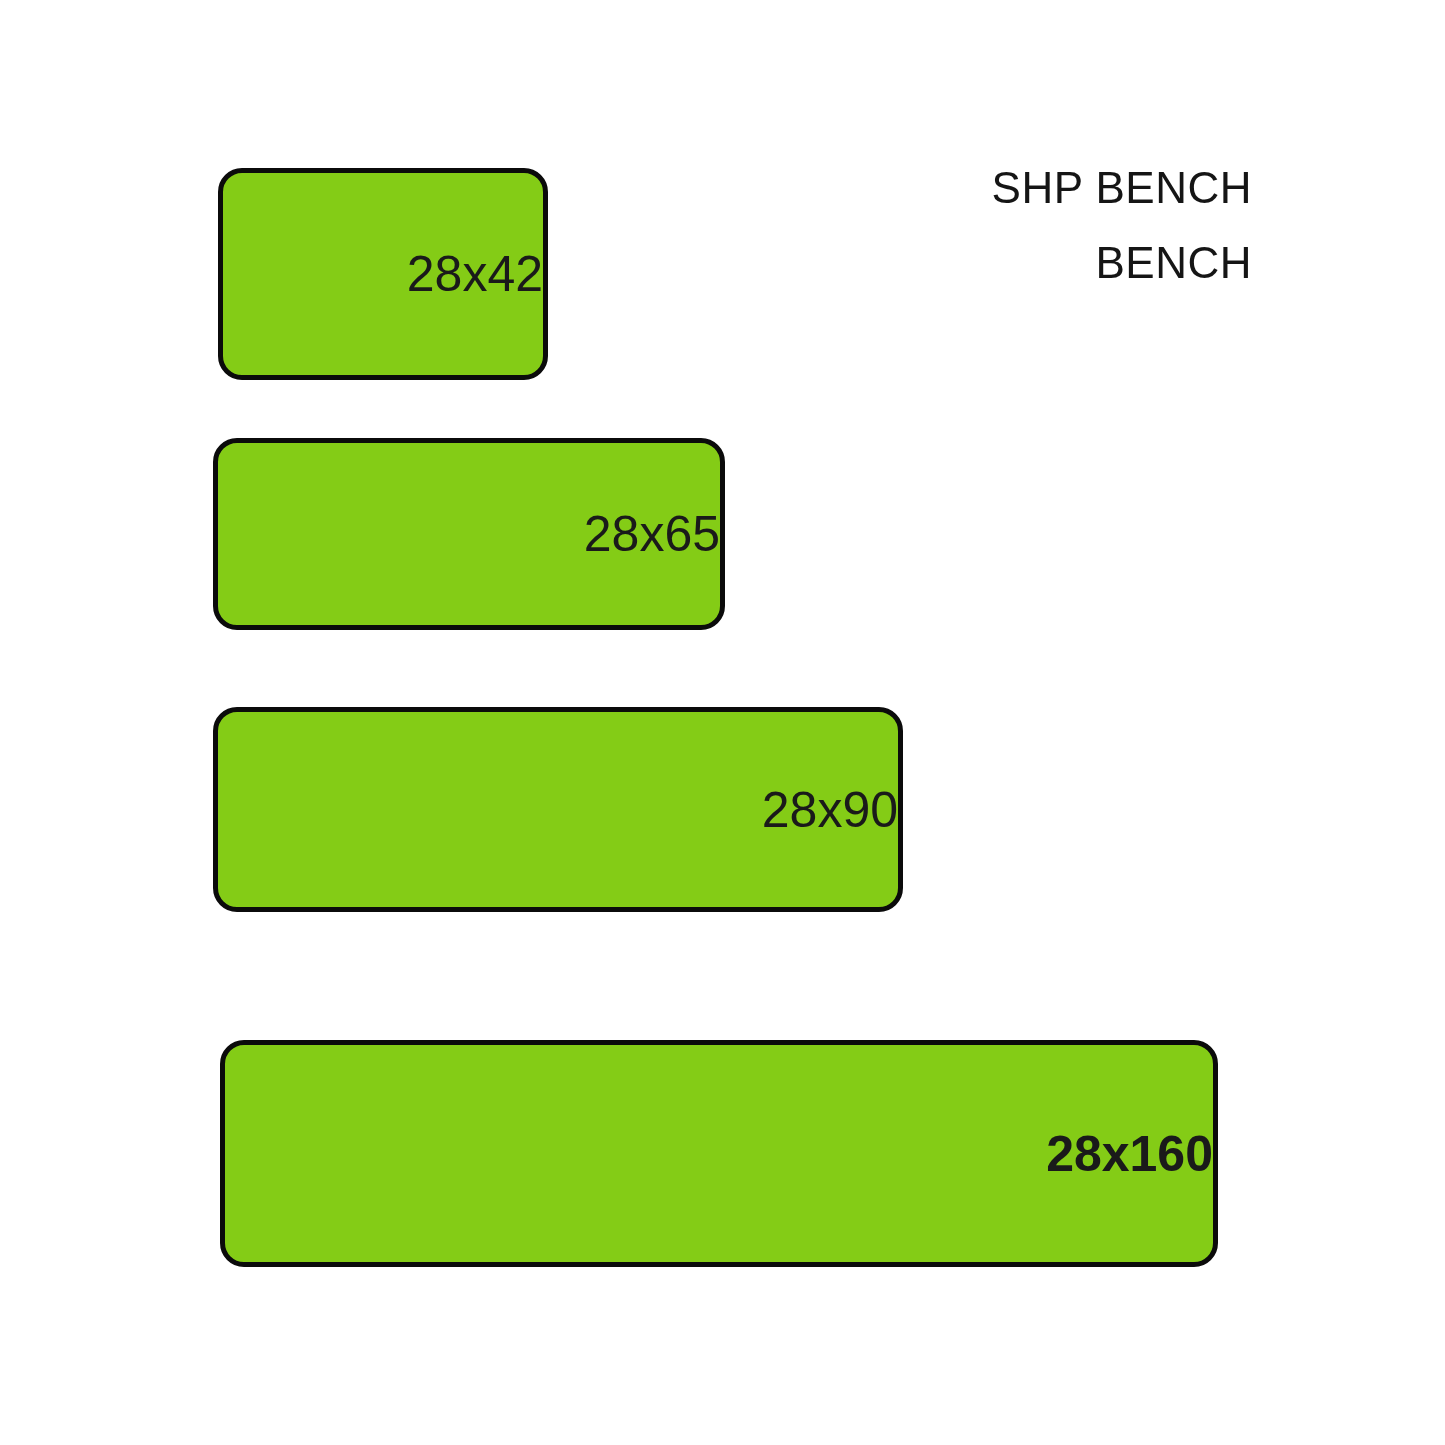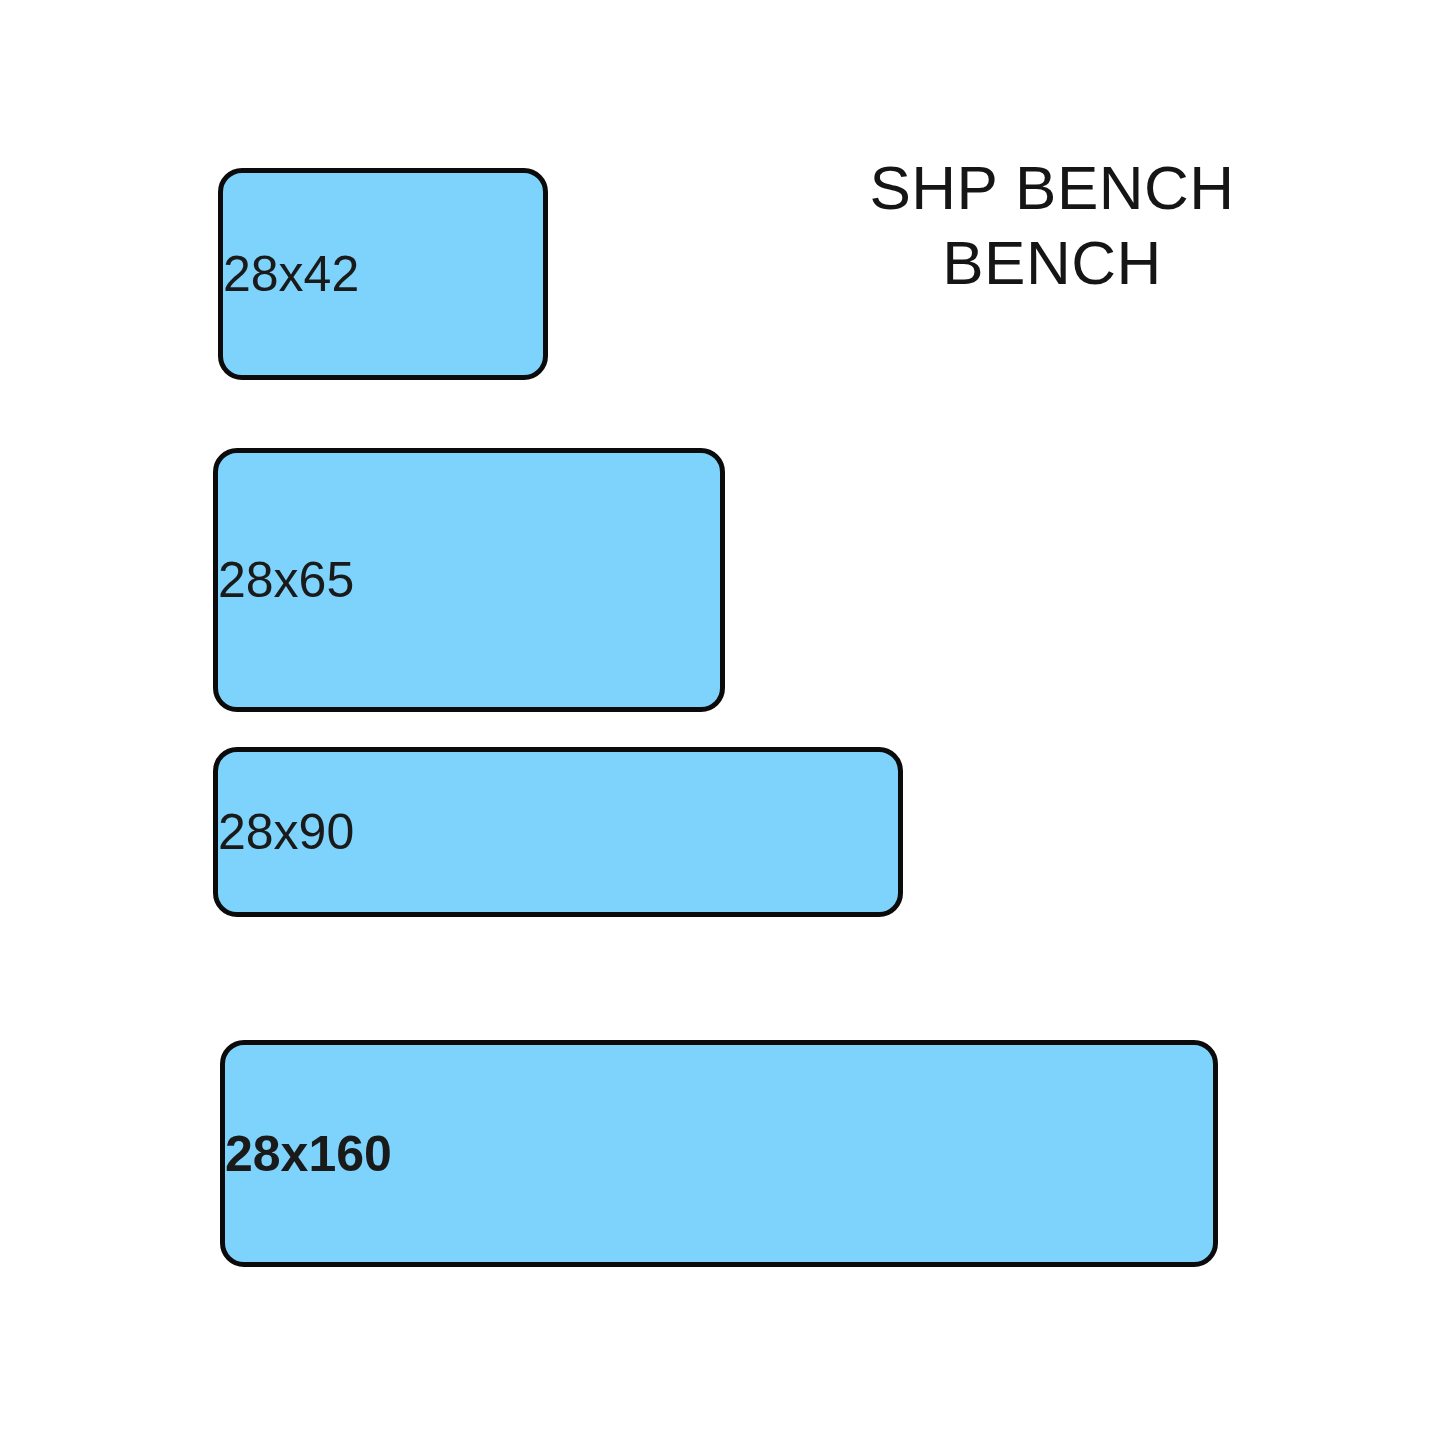--- a/index.html
+++ b/index.html
@@ -16,44 +16,44 @@
     width: 1445px;
     height: 1445px;
     background: #ffffff;
     overflow: hidden;
   }
   .diagram-title {
     position: absolute;
     left: 852px;
     top: 150px;
     width: 400px;
-    text-align: center;
-    font-size: 62px;
+    text-align: right;
+    font-size: 44px;
     line-height: 75px;
     font-weight: 400;
     color: #151515;
     letter-spacing: 0.5px;
     white-space: nowrap;
   }
   .board {
     position: absolute;
     box-sizing: border-box;
-    background: #7dd3fc;
+    background: #84cc16;
     border: 5px solid #0b0b0b;
     border-radius: 24px;
     display: flex;
     align-items: center;
-    justify-content: flex-start;
+    justify-content: flex-end;
     font-size: 50px;
     font-weight: 400;
     color: #1a1a1a;
   }
   .board-1 { left: 218px; top: 168px; width: 330px; height: 212px; }
-  .board-2 { left: 213px; top: 448px; width: 512px; height: 264px; }
-  .board-3 { left: 213px; top: 747px; width: 690px; height: 170px; }
+  .board-2 { left: 213px; top: 438px; width: 512px; height: 192px; }
+  .board-3 { left: 213px; top: 707px; width: 690px; height: 205px; }
   .board-4 { left: 220px; top: 1040px; width: 998px; height: 227px; font-weight: bold; }
 </style>
 </head>
 <body>
 
 <div class="canvas">
 
   <div class="diagram-title">
     <div>SHP BENCH</div>
     <div>BENCH</div>

